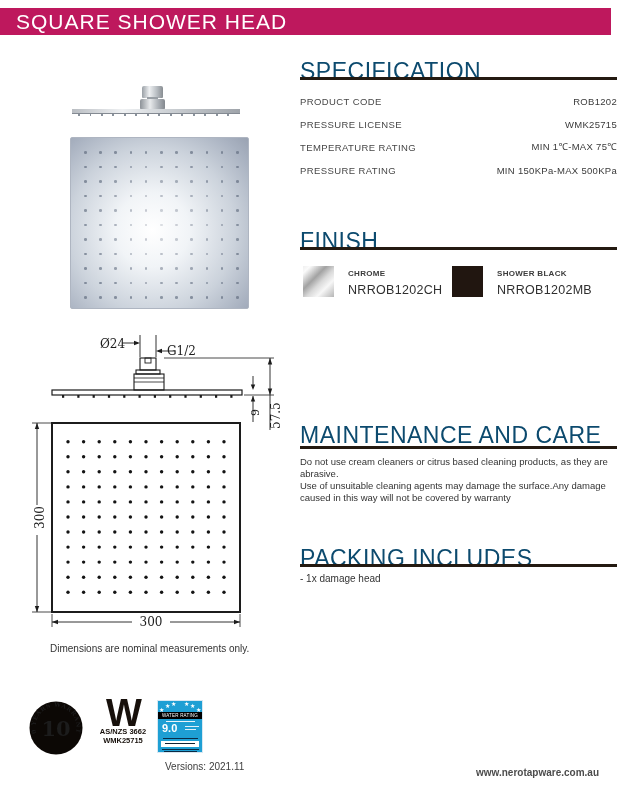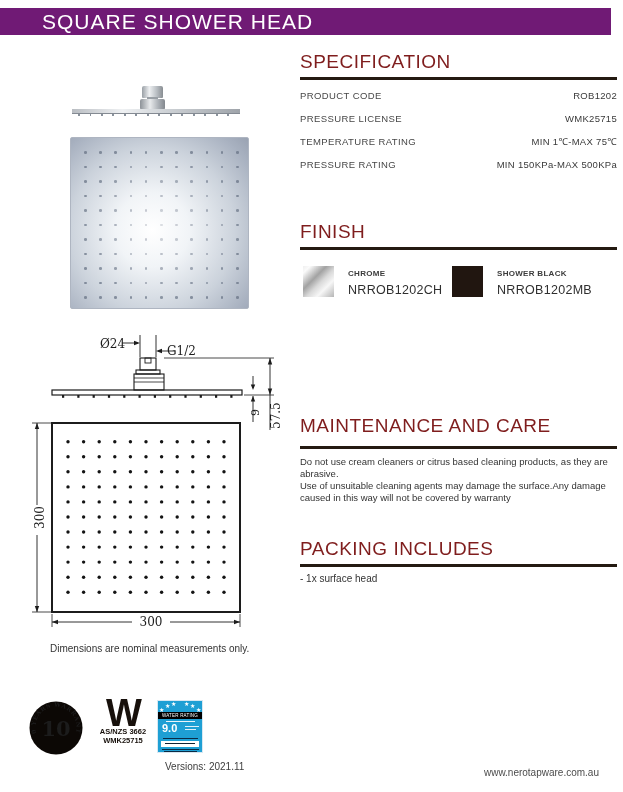--- a/index.html
+++ b/index.html
@@ -1,29 +1,29 @@
 <!DOCTYPE html>
 <html><head>
 <meta charset="utf-8">
 <style>
   html,body{margin:0;padding:0;}
   body{width:623px;height:792px;background:#fff;font-family:"Liberation Sans",sans-serif;
        -webkit-font-smoothing:antialiased;}
   .page{position:relative;width:623px;height:792px;background:#fff;overflow:hidden;}
 
   
-  .header-bar{position:absolute;top:8px;left:0;width:611px;height:27px;background:#701a75;
-              display:flex;align-items:center;padding-left:42px;box-sizing:border-box;}
+  .header-bar{position:absolute;top:8px;left:0;width:611px;height:27px;background:#be185d;
+              display:flex;align-items:center;padding-left:16px;box-sizing:border-box;}
   .header-bar .title{color:#fff;font-size:21px;letter-spacing:1px;}
 
   
-  .rc-head{position:absolute;left:300px;width:318px;font-size:19px;color:#7f1d1d;letter-spacing:.5px;}
+  .rc-head{position:absolute;left:300px;width:318px;font-size:23px;color:#0c4a6e;letter-spacing:.5px;margin-top:7px;}
   .rule{position:absolute;left:300px;width:317px;height:3px;background:#241a11;}
   .spec-rows{position:absolute;left:300px;top:84px;width:317px;}
-  .spec-row{height:23px;display:flex;justify-content:space-between;align-items:center;gap:29px;}
+  .spec-row{height:23px;display:flex;justify-content:space-between;align-items:flex-end;gap:29px;}
   .spec-label{font-size:9.5px;color:#474747;letter-spacing:.4px;}
   .spec-value{font-size:9.5px;color:#3a3a3a;letter-spacing:.3px;}
 
   .swatch{position:absolute;width:31px;height:31px;}
   .swatch.chrome{background:linear-gradient(135deg,#efefef 0%,#fbfbfb 12%,#a2a2a2 38%,#d9d9d9 55%,#f7f7f7 72%,#b5b5b5 100%);}
   .swatch.matte{background:#211610;}
   .finish-name{position:absolute;font-size:8px;font-weight:bold;color:#3c3c3c;letter-spacing:.3px;}
   .finish-code{position:absolute;font-size:12.5px;color:#2f2f2f;letter-spacing:.3px;}
 
   .mc-text{position:absolute;left:300px;top:456px;width:321px;font-size:9.5px;line-height:11.9px;color:#333;}
@@ -67,21 +67,21 @@
   .wr-val{position:absolute;left:4px;top:21px;color:#fff;font-size:11px;font-weight:bold;}
   .wr-m1{position:absolute;left:27px;top:25px;width:14px;height:1.1px;background:#dff0f9;}
   .wr-m2{position:absolute;left:27px;top:28px;width:11px;height:1.1px;background:#dff0f9;}
   .wr-d1{position:absolute;left:5px;top:37px;width:35px;height:1.2px;background:#0b2a44;}
   .wr-box{position:absolute;left:3px;top:40px;width:38px;height:5.5px;background:#fff;}
   .wr-box i{position:absolute;left:4px;top:2px;width:30px;height:1.2px;background:#123;}
   .wr-d2{position:absolute;left:4px;top:47.5px;width:37px;height:1px;background:#0b2a44;}
   .wr-d3{position:absolute;left:6px;top:50px;width:33px;height:1px;background:#0b2a44;}
 
   .version{position:absolute;left:165px;top:761px;font-size:10px;color:#3d3d3d;}
-  .website{position:absolute;right:24px;top:767px;font-size:10px;color:#4c4c4c;}
+  .website{position:absolute;right:24px;top:767px;font-size:10px;color:#4c4c4c;font-weight:bold;}
 </style>
 </head>
 <body>
 
 <div class="page">
 
   <div class="header-bar">
     <div class="title">SQUARE SHOWER HEAD</div>
   </div>
 
@@ -119,21 +119,21 @@
 
   <div class="rc-head" style="top:415px">MAINTENANCE AND CARE</div>
   <div class="rule" style="top:446px"></div>
   <div class="mc-text">
     <p>Do not use cream cleaners or citrus based cleaning products, as they are abrasive.</p>
     <p>Use of unsuitable cleaning agents may damage the surface.Any damage caused in this way will not be covered by warranty</p>
   </div>
 
   <div class="rc-head" style="top:538px">PACKING INCLUDES</div>
   <div class="rule" style="top:564px"></div>
-  <div class="pk-item">-  1x surface head</div>
+  <div class="pk-item">-  1x damage head</div>
 
   <div class="ph knob-top"></div>
   <div class="ph knob-neck"></div>
   <div class="ph knob-base"></div>
   <div class="ph photo-plate"></div>
   <div class="ph photo-plate-dots"></div>
   <div class="ph photo-face" id="photo-face">
       <div class="pdot" style="left: 13px; top: 13px; opacity: 0.72;"></div>
       <div class="pdot" style="left: 28.2px; top: 13px; opacity: 0.72;"></div>
       <div class="pdot" style="left: 43.4px; top: 13px; opacity: 0.72;"></div>

